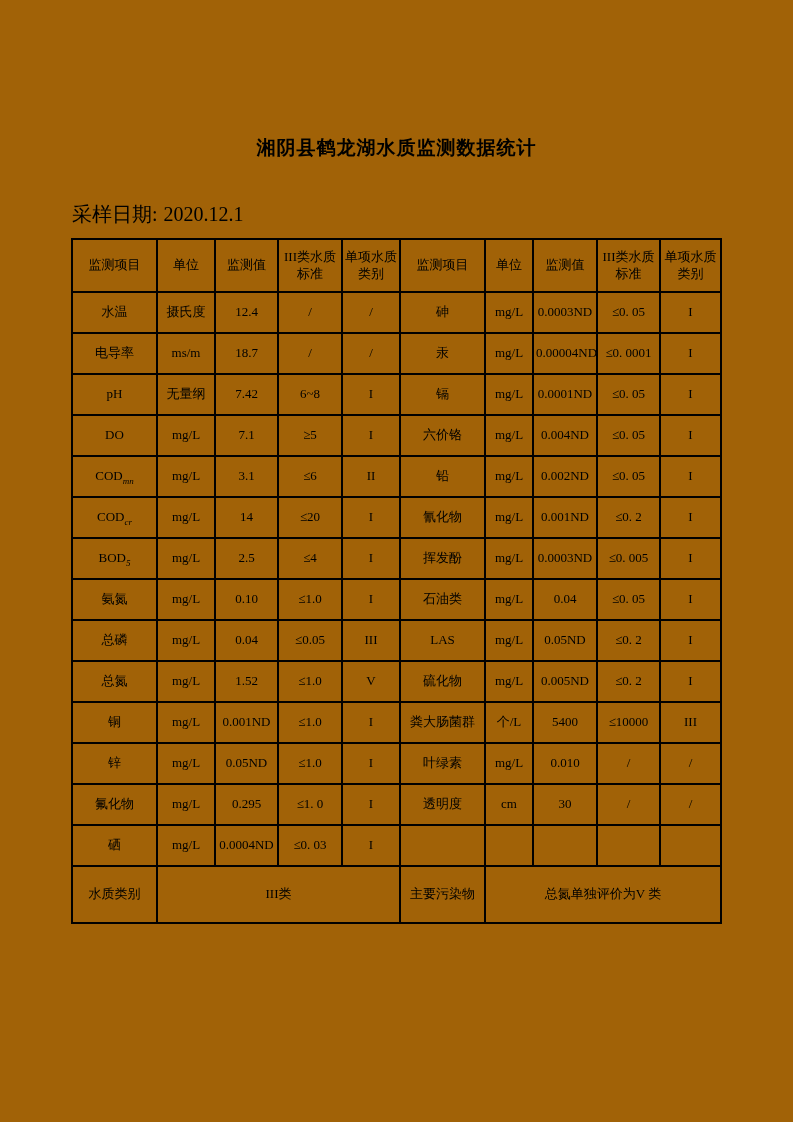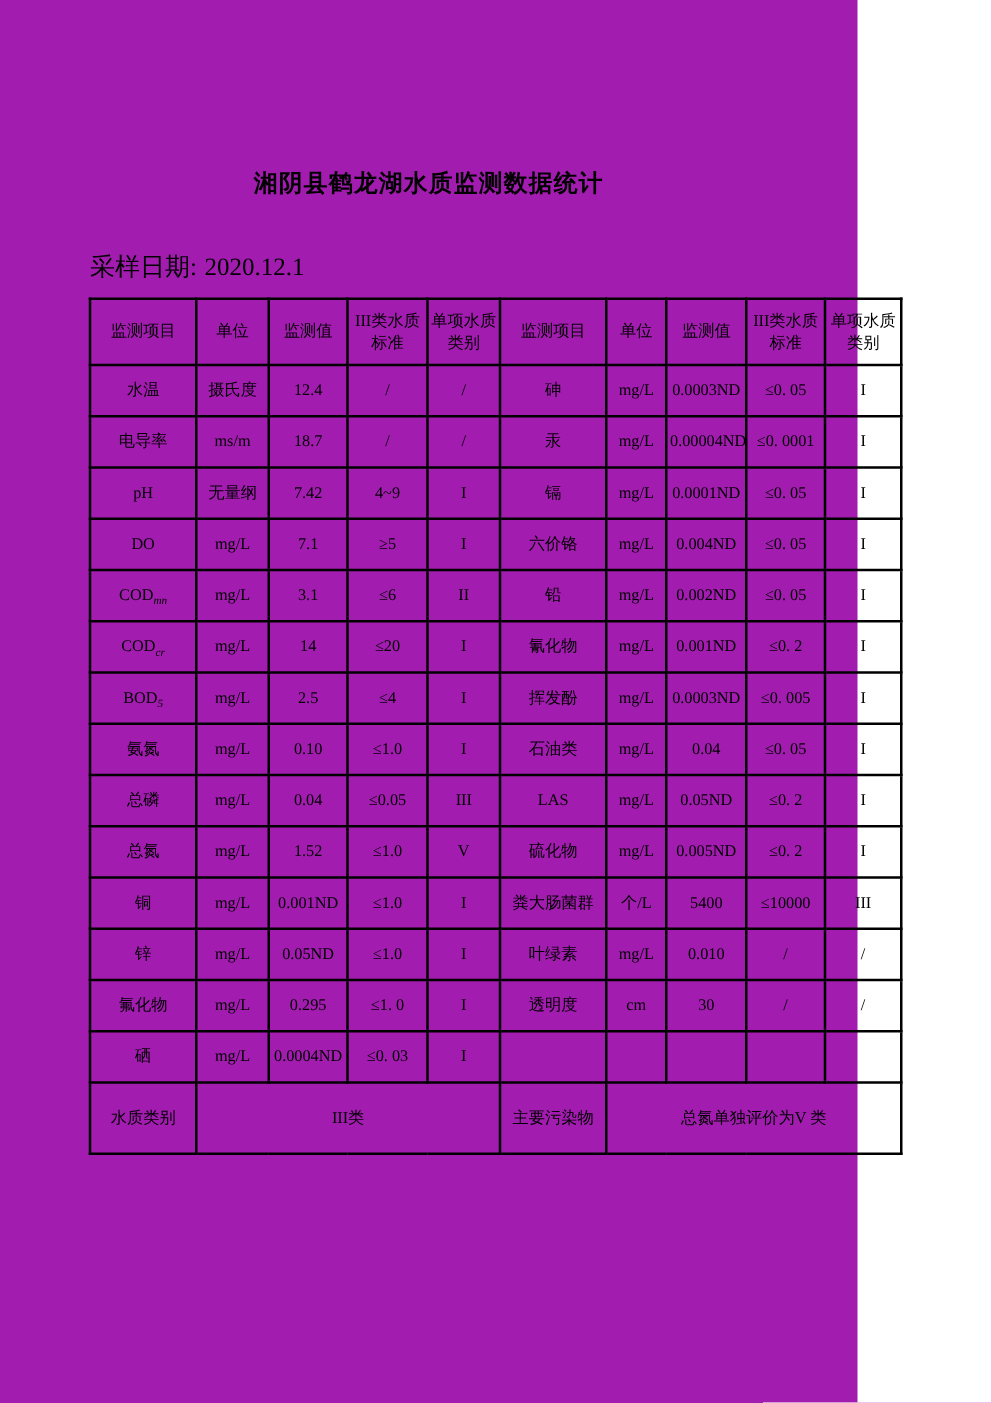--- a/index.html
+++ b/index.html
@@ -7,23 +7,23 @@
     padding: 0;
     background: #ffffff;
     width: 793px;
     height: 1122px;
     overflow: hidden;
     color: #000;
     font-family: "Liberation Serif", "DejaVu Serif", serif;
   }
   .page {
     position: relative;
-    width: 686px;
+    width: 793px;
     height: 1122px;
-    background: #a21caf;
+    background: #a16207;
   }
   .doc-title {
     margin: 0;
     padding-top: 137px;
     text-align: center;
     font-size: 19px;
     line-height: 22px;
     font-weight: bold;
     font-family: "Liberation Sans", "DejaVu Sans", sans-serif;
     letter-spacing: 1px;
@@ -121,21 +121,21 @@
           <td><span>汞</span><sub></sub></td>
           <td><span>mg/L</span></td>
           <td><span>0.00004ND</span></td>
           <td><span>≤0. 0001</span></td>
           <td><span>I</span></td>
         </tr>
         <tr>
           <td><span>pH</span><sub></sub></td>
           <td><span>无量纲</span></td>
           <td><span>7.42</span></td>
-          <td><span>4~9</span></td>
+          <td><span>6~8</span></td>
           <td><span>I</span></td>
           <td><span>镉</span><sub></sub></td>
           <td><span>mg/L</span></td>
           <td><span>0.0001ND</span></td>
           <td><span>≤0. 05</span></td>
           <td><span>I</span></td>
         </tr>
         <tr>
           <td><span>DO</span><sub></sub></td>
           <td><span>mg/L</span></td>

